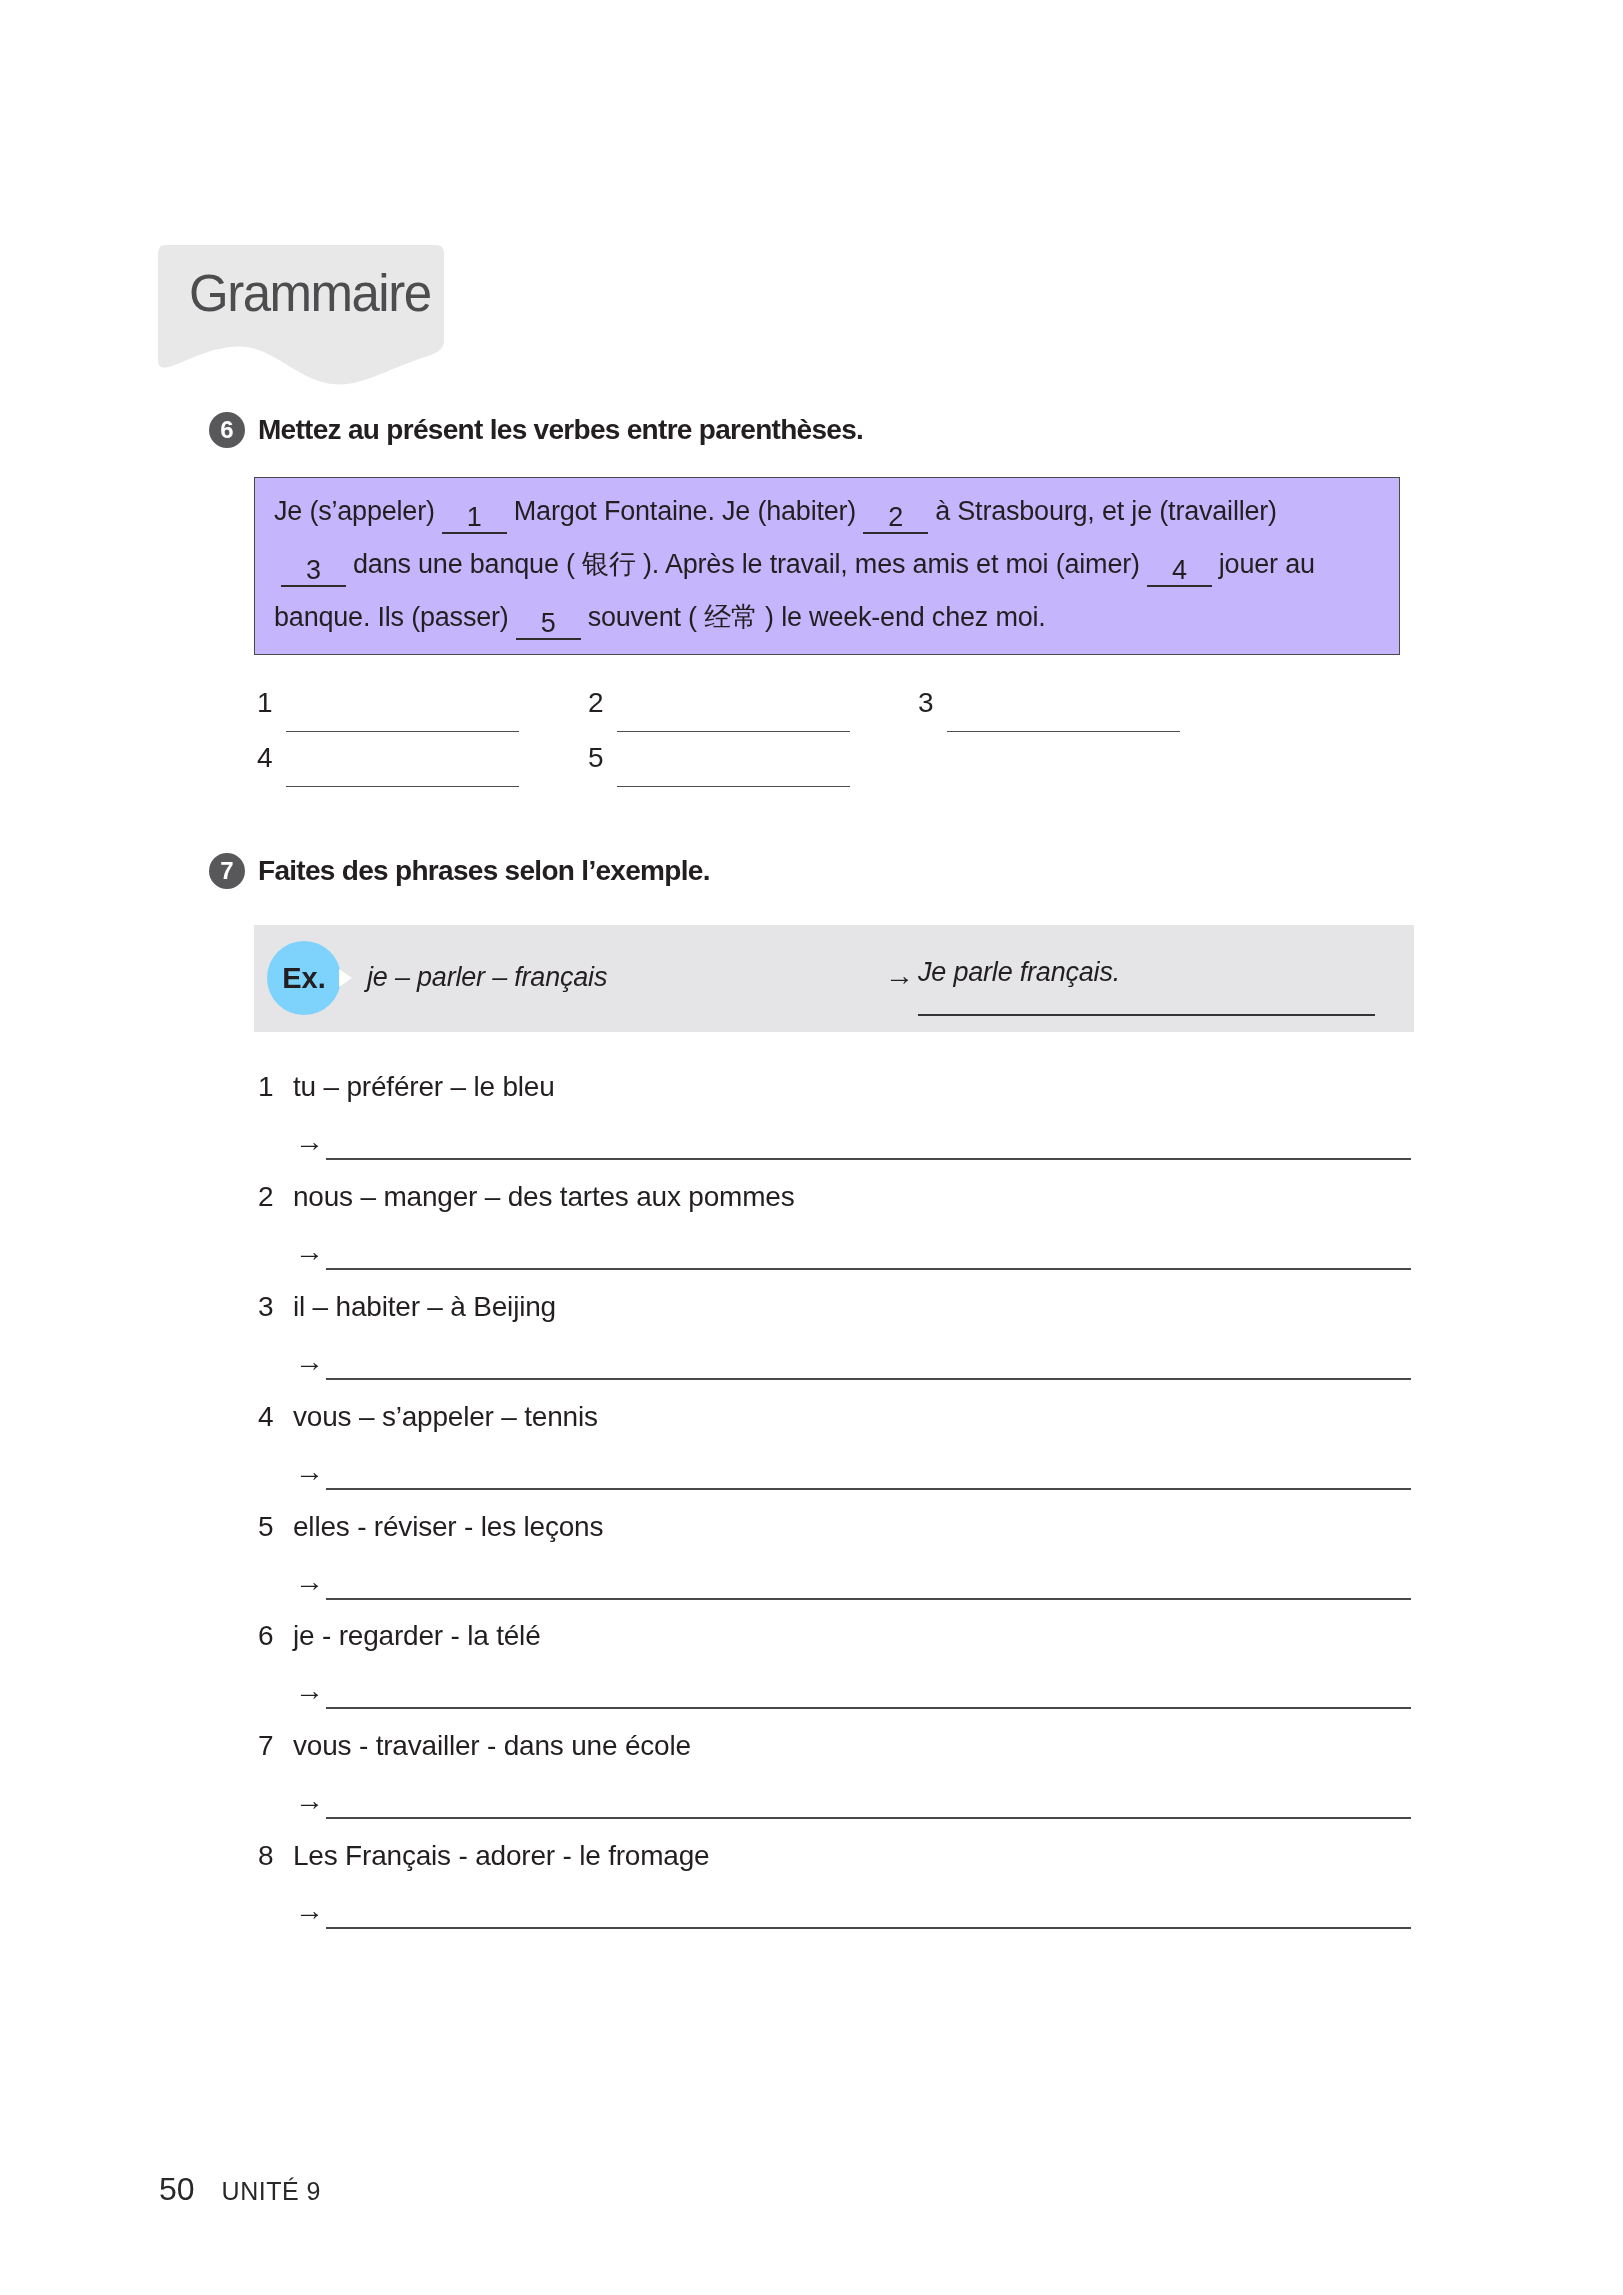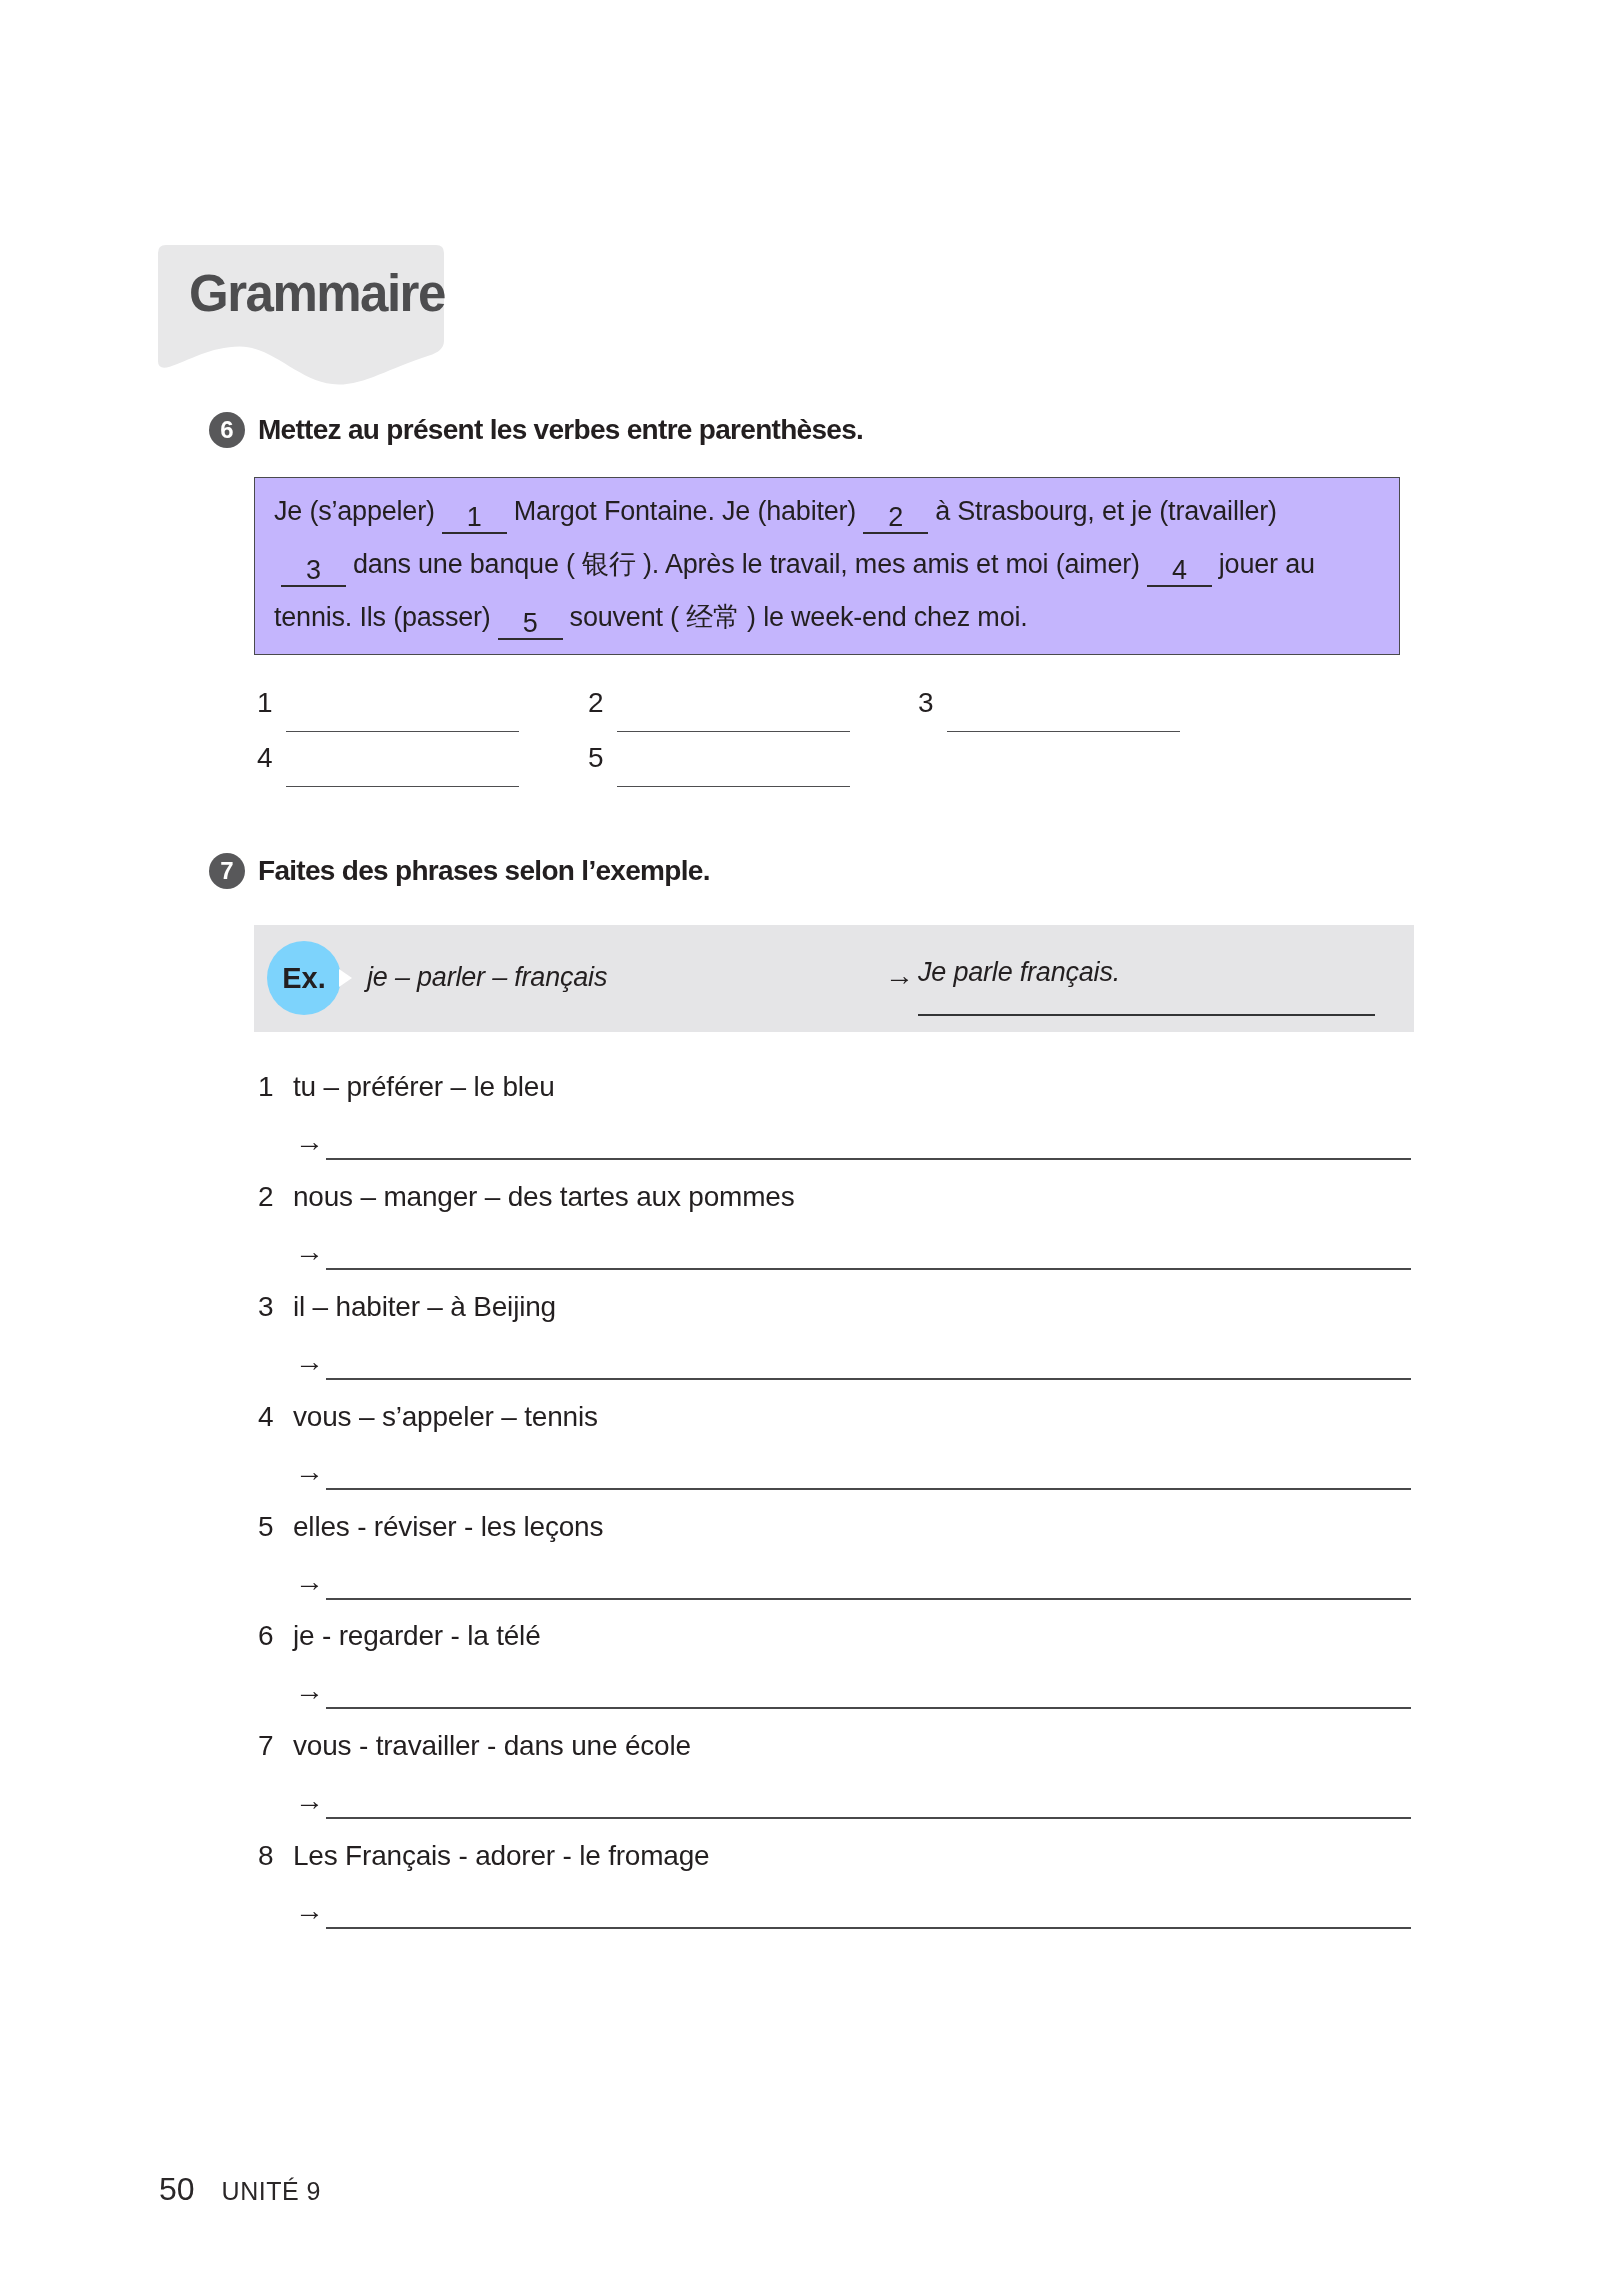--- a/index.html
+++ b/index.html
@@ -10,21 +10,21 @@
     font-family:"Liberation Sans","DejaVu Sans",sans-serif;
     color:#231f20;
     overflow:hidden;
   }
 
   
   .tab{position:absolute;left:157px;top:244px;width:288px;height:143px;}
   .tab svg{position:absolute;left:0;top:0;}
   .tab-label{
     position:absolute;left:32px;top:20px;
-    font-size:51px;font-weight:bold;letter-spacing:-1.5px;
+    font-size:51px;font-weight:normal;letter-spacing:-1.5px;
     color:#4d4d4f;
   }
 
   
   .ex-header{position:absolute;left:209px;display:flex;align-items:center;gap:13px;}
   .ex6-header{top:412px;}
   .ex7-header{top:853px;}
   .badge{
     width:36px;height:36px;border-radius:50%;
     background:#58585a;color:#ffffff;
@@ -116,21 +116,21 @@
   </div>
 
   <div class="ex-header ex6-header">
     <div class="badge">6</div>
     <div class="ex-title">Mettez au présent les verbes entre parenthèses.</div>
   </div>
 
   <div class="ex6-box" id="passage">
       <div class="passage-line"><span>Je (s’appeler)</span><span class="pblank">1</span><span>Margot Fontaine. Je (habiter)</span><span class="pblank">2</span><span>à Strasbourg, et je (travailler)</span></div>
       <div class="passage-line"><span class="pblank">3</span><span>dans une banque ( 银行 ). Après le travail, mes amis et moi (aimer)</span><span class="pblank">4</span><span>jouer au</span></div>
-      <div class="passage-line"><span>tennis. Ils (passer)</span><span class="pblank">5</span><span>souvent ( 经常 ) le week-end chez moi.</span></div>
+      <div class="passage-line"><span>banque. Ils (passer)</span><span class="pblank">5</span><span>souvent ( 经常 ) le week-end chez moi.</span></div>
     </div>
 
   <div class="ex6-answers" id="answer-slots">
       <div class="slot" style="left: 0px; top: 0px;">
         <span class="slot-num">1</span>
         <span class="slot-line"></span>
       </div>
       <div class="slot" style="left: 331px; top: 0px;">
         <span class="slot-num">2</span>
         <span class="slot-line"></span>

